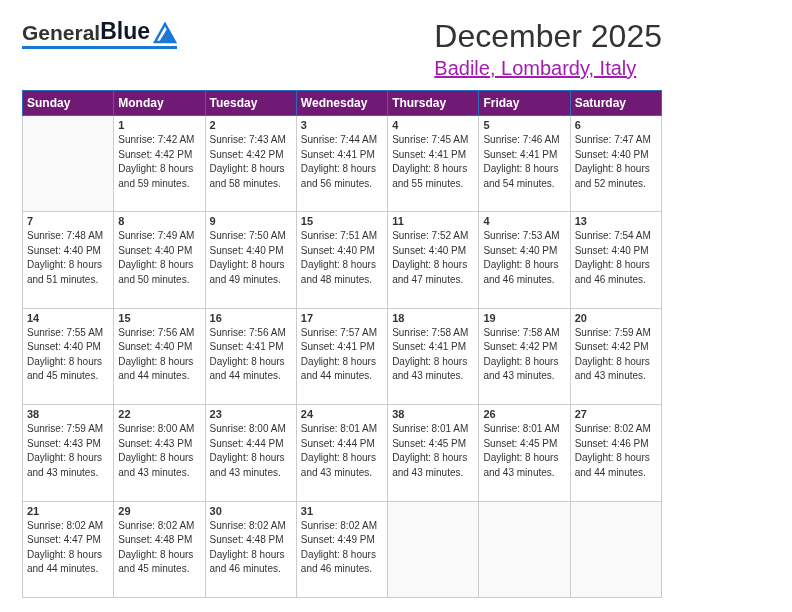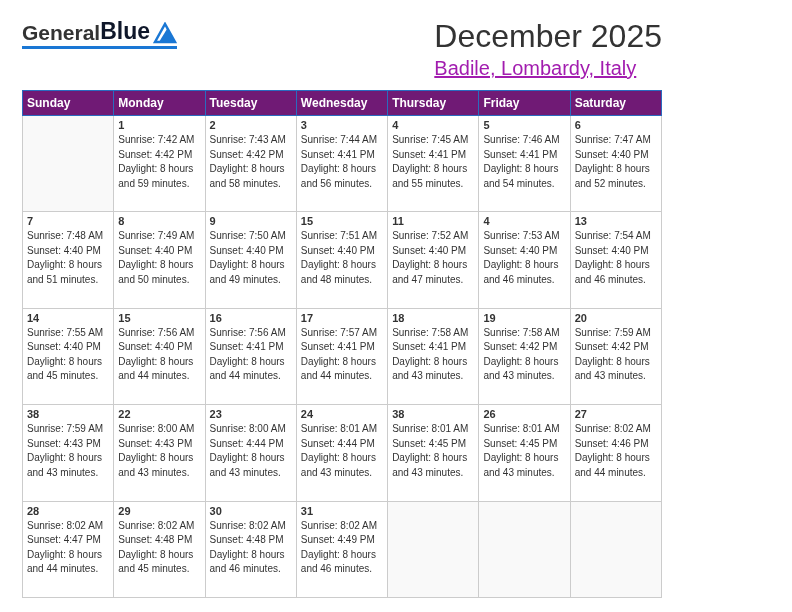--- a/index.html
+++ b/index.html
@@ -227,21 +227,21 @@
             <span class="day-num">26</span>
             <div class="day-info">Sunrise: 8:01 AM<br>Sunset: 4:45 PM<br>Daylight: 8 hours and 43 minutes.</div>
           </td>
           <td>
             <span class="day-num">27</span>
             <div class="day-info">Sunrise: 8:02 AM<br>Sunset: 4:46 PM<br>Daylight: 8 hours and 44 minutes.</div>
           </td>
         </tr>
         <tr>
           <td>
-            <span class="day-num">28</span>
+            <span class="day-num">21</span>
             <div class="day-info">Sunrise: 8:02 AM<br>Sunset: 4:47 PM<br>Daylight: 8 hours and 44 minutes.</div>
           </td>
           <td>
             <span class="day-num">29</span>
             <div class="day-info">Sunrise: 8:02 AM<br>Sunset: 4:48 PM<br>Daylight: 8 hours and 45 minutes.</div>
           </td>
           <td>
             <span class="day-num">30</span>
             <div class="day-info">Sunrise: 8:02 AM<br>Sunset: 4:48 PM<br>Daylight: 8 hours and 46 minutes.</div>
           </td>

